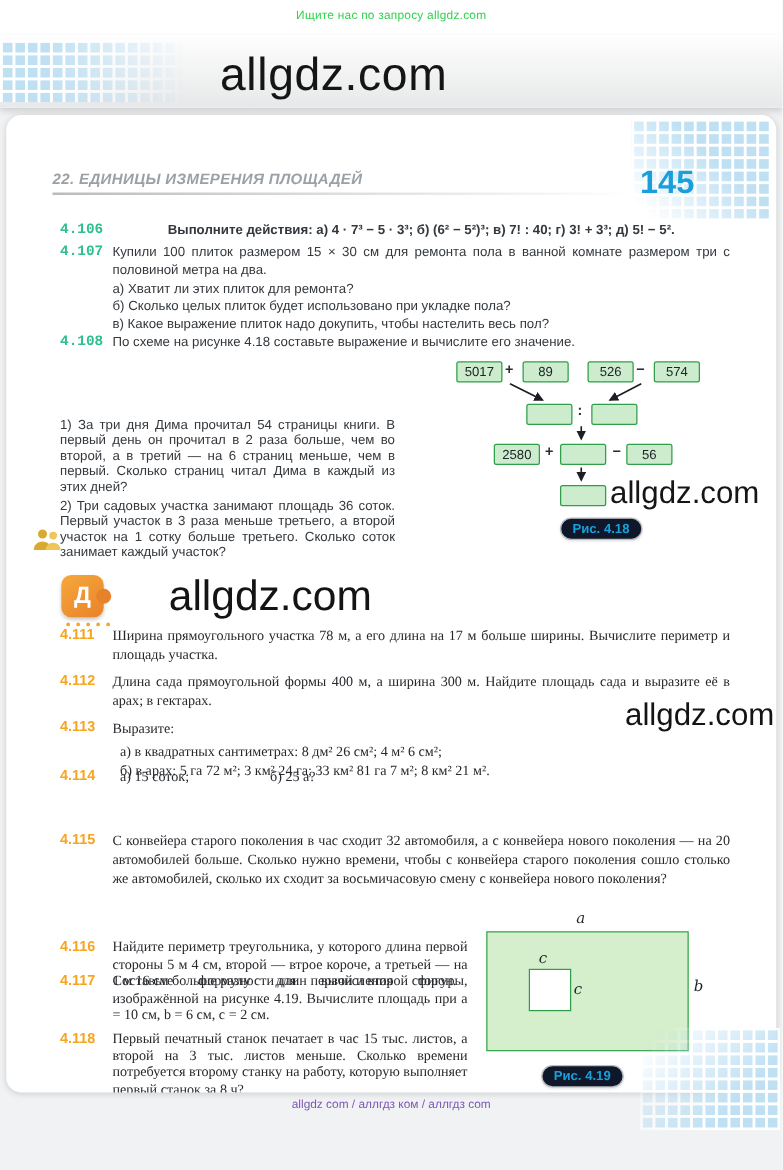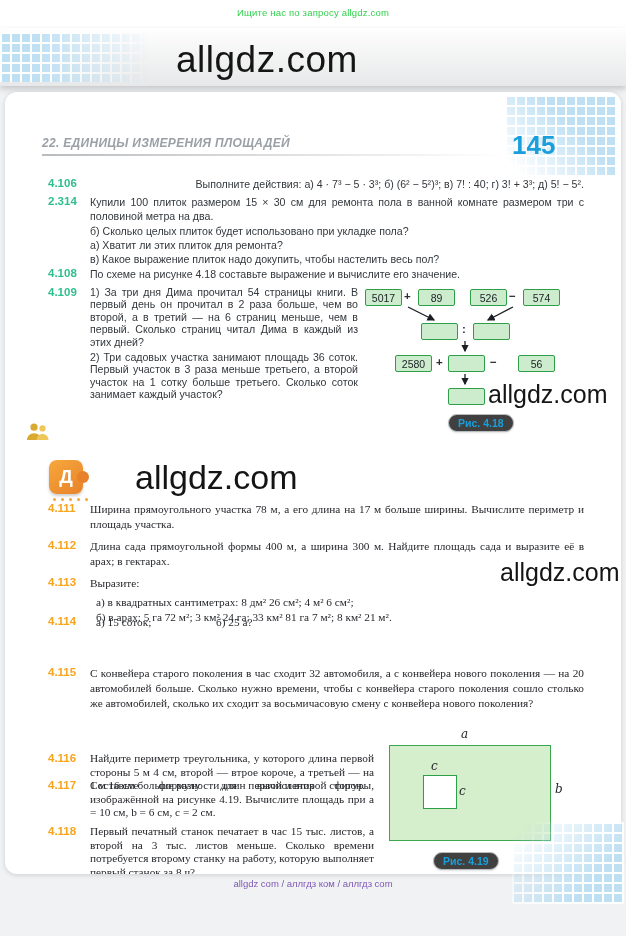--- a/index.html
+++ b/index.html
@@ -26,40 +26,40 @@
             mask-image:linear-gradient(315deg,#000 30%,transparent 92%);}
   .card{position:absolute;left:5px;top:92px;width:616px;height:782px;background:#ffffff;
         border-radius:12px;box-shadow:0 1px 5px rgba(0,0,0,.15);overflow:hidden;}
   .pagenum{position:absolute;left:507px;top:38px;font-size:26px;font-weight:bold;color:#1a9fdb;}
   .sectitle{position:absolute;left:37px;top:44px;font-size:12px;font-weight:bold;
             font-style:italic;color:#9aa0a5;letter-spacing:.3px;}
   .titlerule{position:absolute;left:37px;top:62px;width:462px;height:2px;
              background:linear-gradient(to right,#b9bcbf,rgba(190,192,194,0));}
   .prob{position:absolute;left:43px;display:flex;gap:4px;}
   .pnum{width:38px;flex:none;font-weight:bold;font-size:11.5px;}
-  .teal{color:#2fbe8f;} .orange{color:#f7a41f;}
+  .teal{color:#2fbe8f;font-family:Liberation Mono, monospace;} .orange{color:#f7a41f;}
   .ptext{width:494px;font-size:10.6px;line-height:14.3px;text-align:justify;color:#33383d;}
-  .nowrap{white-space:nowrap;text-align:right;}
-  .lh109 .ptext{width:268px;line-height:12.4px;}
+  .nowrap{white-space:nowrap;text-align:center;font-weight:bold;}
+  .lh109 .ptext{width:268px;line-height:12.4px;margin-top:48px;}
   .serif .ptext{font-family:"Liberation Serif",serif;font-size:11.3px;line-height:14.9px;color:#26282c;}
   .serif .sub{margin-left:6px;}
   .serif.nar .ptext{width:284px;line-height:13.5px;}
   .p2{margin-top:3px;}
   .row2col{display:flex;text-align:left;}
   .row2col span:first-child{width:170px;flex:none;}
   .itemrow{display:flex;text-align:left;}
   .itemrow span:first-child{width:120px;flex:none;}
   .diagram{position:absolute;left:355px;top:190px;width:262px;height:132px;}
   .arrows{position:absolute;left:0;top:0;}
   .dbox{position:absolute;box-sizing:border-box;width:37px;height:17px;background:#cdeccd;
         border:1.4px solid #2f9e48;border-radius:2px;display:flex;align-items:center;
         justify-content:center;font-size:10.5px;color:#20242a;}
   .dop{position:absolute;font-size:11.5px;font-weight:bold;color:#2b2f34;}
   .dgwm{position:absolute;left:128px;top:98px;font-size:25px;color:#151515;}
-  .pill{position:absolute;background:#404040;border:1.5px solid #b9bdc0;border-radius:9px;
+  .pill{position:absolute;background:#0f172a;border:1.5px solid #b9bdc0;border-radius:9px;
         color:#18a0dc;font-weight:bold;font-size:10.5px;padding:2px 9px;box-shadow:0 1px 2px rgba(0,0,0,.12);}
   .midwm{position:absolute;left:130px;top:366px;font-size:34px;color:#141414;}
   .rightwm{position:absolute;left:495px;top:466px;font-size:25px;color:#141414;}
   .students{position:absolute;left:20px;top:330px;}
   .puzzle{position:absolute;left:44px;top:368px;width:34px;height:34px;border-radius:8px;
           background:linear-gradient(145deg,#f6a83c,#e8822a);color:#fff;font-weight:bold;
           font-size:19px;display:flex;align-items:center;justify-content:center;
           box-shadow:0 2px 3px rgba(0,0,0,.2);}
   .puzzle::after{content:"";position:absolute;right:-6px;top:11px;width:12px;height:12px;
           border-radius:50%;background:#e8822a;}
@@ -91,36 +91,35 @@
   <div class="pagenum">145</div>
   <div class="sectitle">22. ЕДИНИЦЫ ИЗМЕРЕНИЯ ПЛОЩАДЕЙ</div>
   <div class="titlerule"></div>
 
   <div class="prob" style="top:85px">
     <div class="pnum teal">4.106</div>
     <div class="ptext nowrap">Выполните действия: а) 4 · 7³ − 5 · 3³;   б) (6² − 5²)³;   в) 7! : 40;   г) 3! + 3³;   д) 5! − 5².</div>
   </div>
 
   <div class="prob" style="top:103px">
-    <div class="pnum teal">2.314</div>
+    <div class="pnum teal">4.107</div>
     <div class="ptext">
       <div>Купили 100 плиток размером 15 × 30 см для ремонта пола в ванной комнате размером три с половиной метра на два.</div>
+      <div class="sub">а) Хватит ли этих плиток для ремонта?</div>
       <div class="sub">б) Сколько целых плиток будет использовано при укладке пола?</div>
-      <div class="sub">а) Хватит ли этих плиток для ремонта?</div>
       <div class="sub">в) Какое выражение плиток надо докупить, чтобы настелить весь пол?</div>
     </div>
   </div>
 
   <div class="prob" style="top:175px">
     <div class="pnum teal">4.108</div>
     <div class="ptext">По схеме на рисунке 4.18 составьте выражение и вычислите его значение.</div>
   </div>
 
   <div class="prob lh109" style="top:194px">
-    <div class="pnum teal">4.109</div>
     <div class="ptext">
       <div>1) За три дня Дима прочитал 54 страницы книги. В первый день он прочитал в 2 раза больше, чем во второй, а в третий — на 6 страниц меньше, чем в первый. Сколько страниц читал Дима в каждый из этих дней?</div>
       <div class="p2">2) Три садовых участка занимают площадь 36 соток. Первый участок в 3 раза меньше третьего, а второй участок на 1 сотку больше третьего. Сколько соток занимает каждый участок?</div>
     </div>
   </div>
 
   <div class="diagram">
     <svg class="arrows" width="262" height="132">
       <defs>
         <marker id="ah" markerWidth="7" markerHeight="7" refX="5" refY="3" orient="auto">
@@ -138,21 +137,21 @@
     <div class="dbox" style="left:110px;top:7px">526</div>
     <span class="dop" style="left:149px;top:8px">−</span>
     <div class="dbox" style="left:163px;top:7px">574</div>
     <div class="dbox" style="left:61px;top:41px"></div>
     <span class="dop" style="left:102px;top:41px">:</span>
     <div class="dbox" style="left:113px;top:41px"></div>
     <div class="dbox" style="left:35px;top:73px">2580</div>
     <span class="dop" style="left:76px;top:74px">+</span>
     <div class="dbox" style="left:88px;top:73px"></div>
     <span class="dop" style="left:130px;top:74px">−</span>
-    <div class="dbox" style="left:158px;top:73px">56</div>
+    <div class="dbox" style="left:141px;top:73px">56</div>
     <div class="dbox" style="left:88px;top:106px"></div>
     <div class="dgwm">allgdz.com</div>
   </div>
   <div class="pill" style="left:443px;top:322px">
     <span>Рис.  4.18</span>
   </div>
 
   <svg class="students" width="26" height="20" viewBox="0 0 26 20">
     <circle cx="9" cy="5.2" r="3.6" fill="#daa930"></circle>
     <path d="M2 18c0-4 3.1-6.8 7-6.8s7 2.8 7 6.8z" fill="#daa930"></path>

